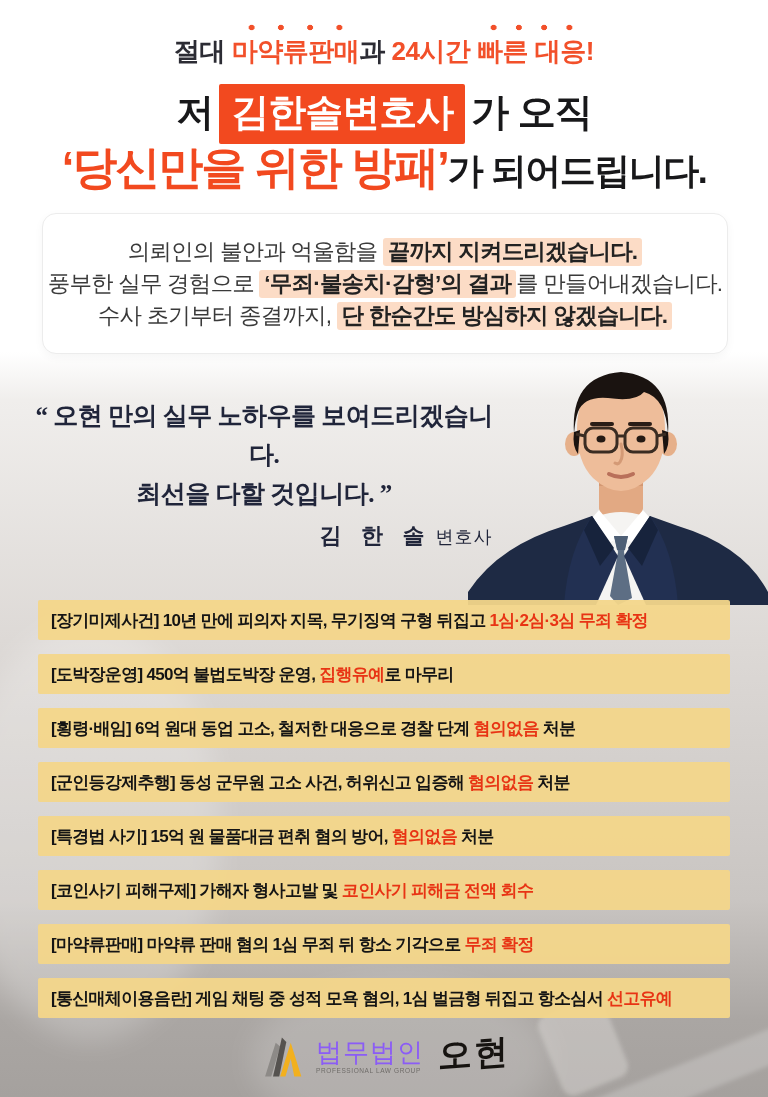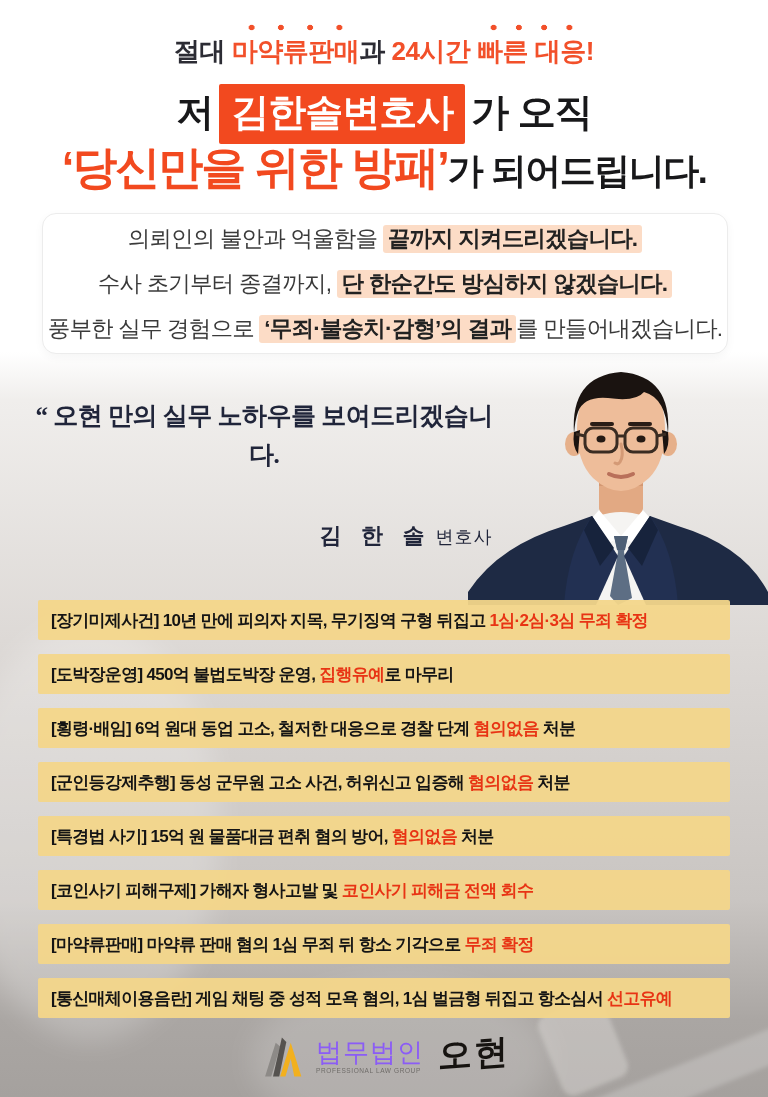--- a/index.html
+++ b/index.html
@@ -32,21 +32,21 @@
     font-size:38px;font-weight:900;letter-spacing:-1px;color:#18181a;}
   .title1 .hl-box{display:inline-block;background:#f2491f;color:#ffffff;
     padding:3px 12px 6px;margin:0 6px;border-radius:2px;}
   .title2{position:absolute;top:138px;left:0;width:768px;text-align:center;
     font-size:36px;font-weight:900;letter-spacing:-1.5px;color:#18181a;white-space:nowrap;}
   .title2 .orange-big{color:#f2491f;font-size:45px;letter-spacing:-2px;}
 
   
   .card{position:absolute;left:42px;top:213px;width:684px;height:139px;background:#ffffff;
     border:1px solid #ececec;border-radius:14px;box-shadow:0 3px 10px rgba(0,0,0,0.04);
-    display:flex;flex-direction:column;justify-content:center;gap:14px;text-align:center;}
+    display:flex;flex-direction:column;justify-content:center;gap:1px;text-align:center;}
   .card .line{font-size:22.5px;letter-spacing:-0.8px;color:#3a3a3a;white-space:nowrap;}
   .card .em{background:#fcdcc6;font-weight:800;color:#222;padding:1px 5px 2px;border-radius:3px;}
 
   
   .quote{position:absolute;left:28px;top:396px;width:472px;text-align:center;z-index:2;
     font-family:"Liberation Serif","DejaVu Serif",serif;font-weight:bold;
     font-size:25px;line-height:39px;letter-spacing:-0.5px;color:#20253a;}
   .sign{position:absolute;left:256px;top:521px;width:300px;text-align:center;z-index:2;
     font-family:"Liberation Serif","DejaVu Serif",serif;color:#20253a;}
   .sign .name{font-size:22px;font-weight:bold;letter-spacing:7px;}
@@ -79,26 +79,27 @@
 <div class="gavel-head"></div>
 <div class="gavel-bar"></div>
 
 <div class="tagline"><span>절대 </span><span class="orange dot-em">마약류판매</span><span>과 </span><span class="orange">24시간 </span><span class="orange dot-em">빠른 대응</span><span class="orange">!</span></div>
 
 <div class="title1"><span>저</span><span class="hl-box">김한솔변호사</span><span>가 오직</span></div>
 <div class="title2"><span class="orange-big">‘당신만을 위한 방패’</span><span>가 되어드립니다.</span></div>
 
 <div class="card">
   <div class="line"><span>의뢰인의 불안과 억울함을 </span><span class="em">끝까지 지켜드리겠습니다.</span><span></span></div>
+  <div class="line"><span>풍부한 실무 경험으로 </span><span class="em">‘무죄·불송치·감형’의 결과</span><span>를 만들어내겠습니다.</span></div>
   <div class="line"><span>수사 초기부터 종결까지, </span><span class="em">단 한순간도 방심하지 않겠습니다.</span><span></span></div>
-  <div class="line"><span>풍부한 실무 경험으로 </span><span class="em">‘무죄·불송치·감형’의 결과</span><span>를 만들어내겠습니다.</span></div>
 </div>
 
 <div class="quote">
   <div>“ 오현 만의 실무 노하우를 보여드리겠습니다.</div>
+  <div>최선을 다할 것입니다. ”</div>
 </div>
 <div class="sign">
   <span class="name">김 한 솔</span>
   <span class="suffix">변호사</span>
 </div>
 
 <div class="portrait">
   <svg width="300" height="245" viewBox="0 0 300 245" xmlns="http://www.w3.org/2000/svg">
 
     <rect x="131" y="112" width="44" height="46" rx="10" fill="#e2a983"></rect>

